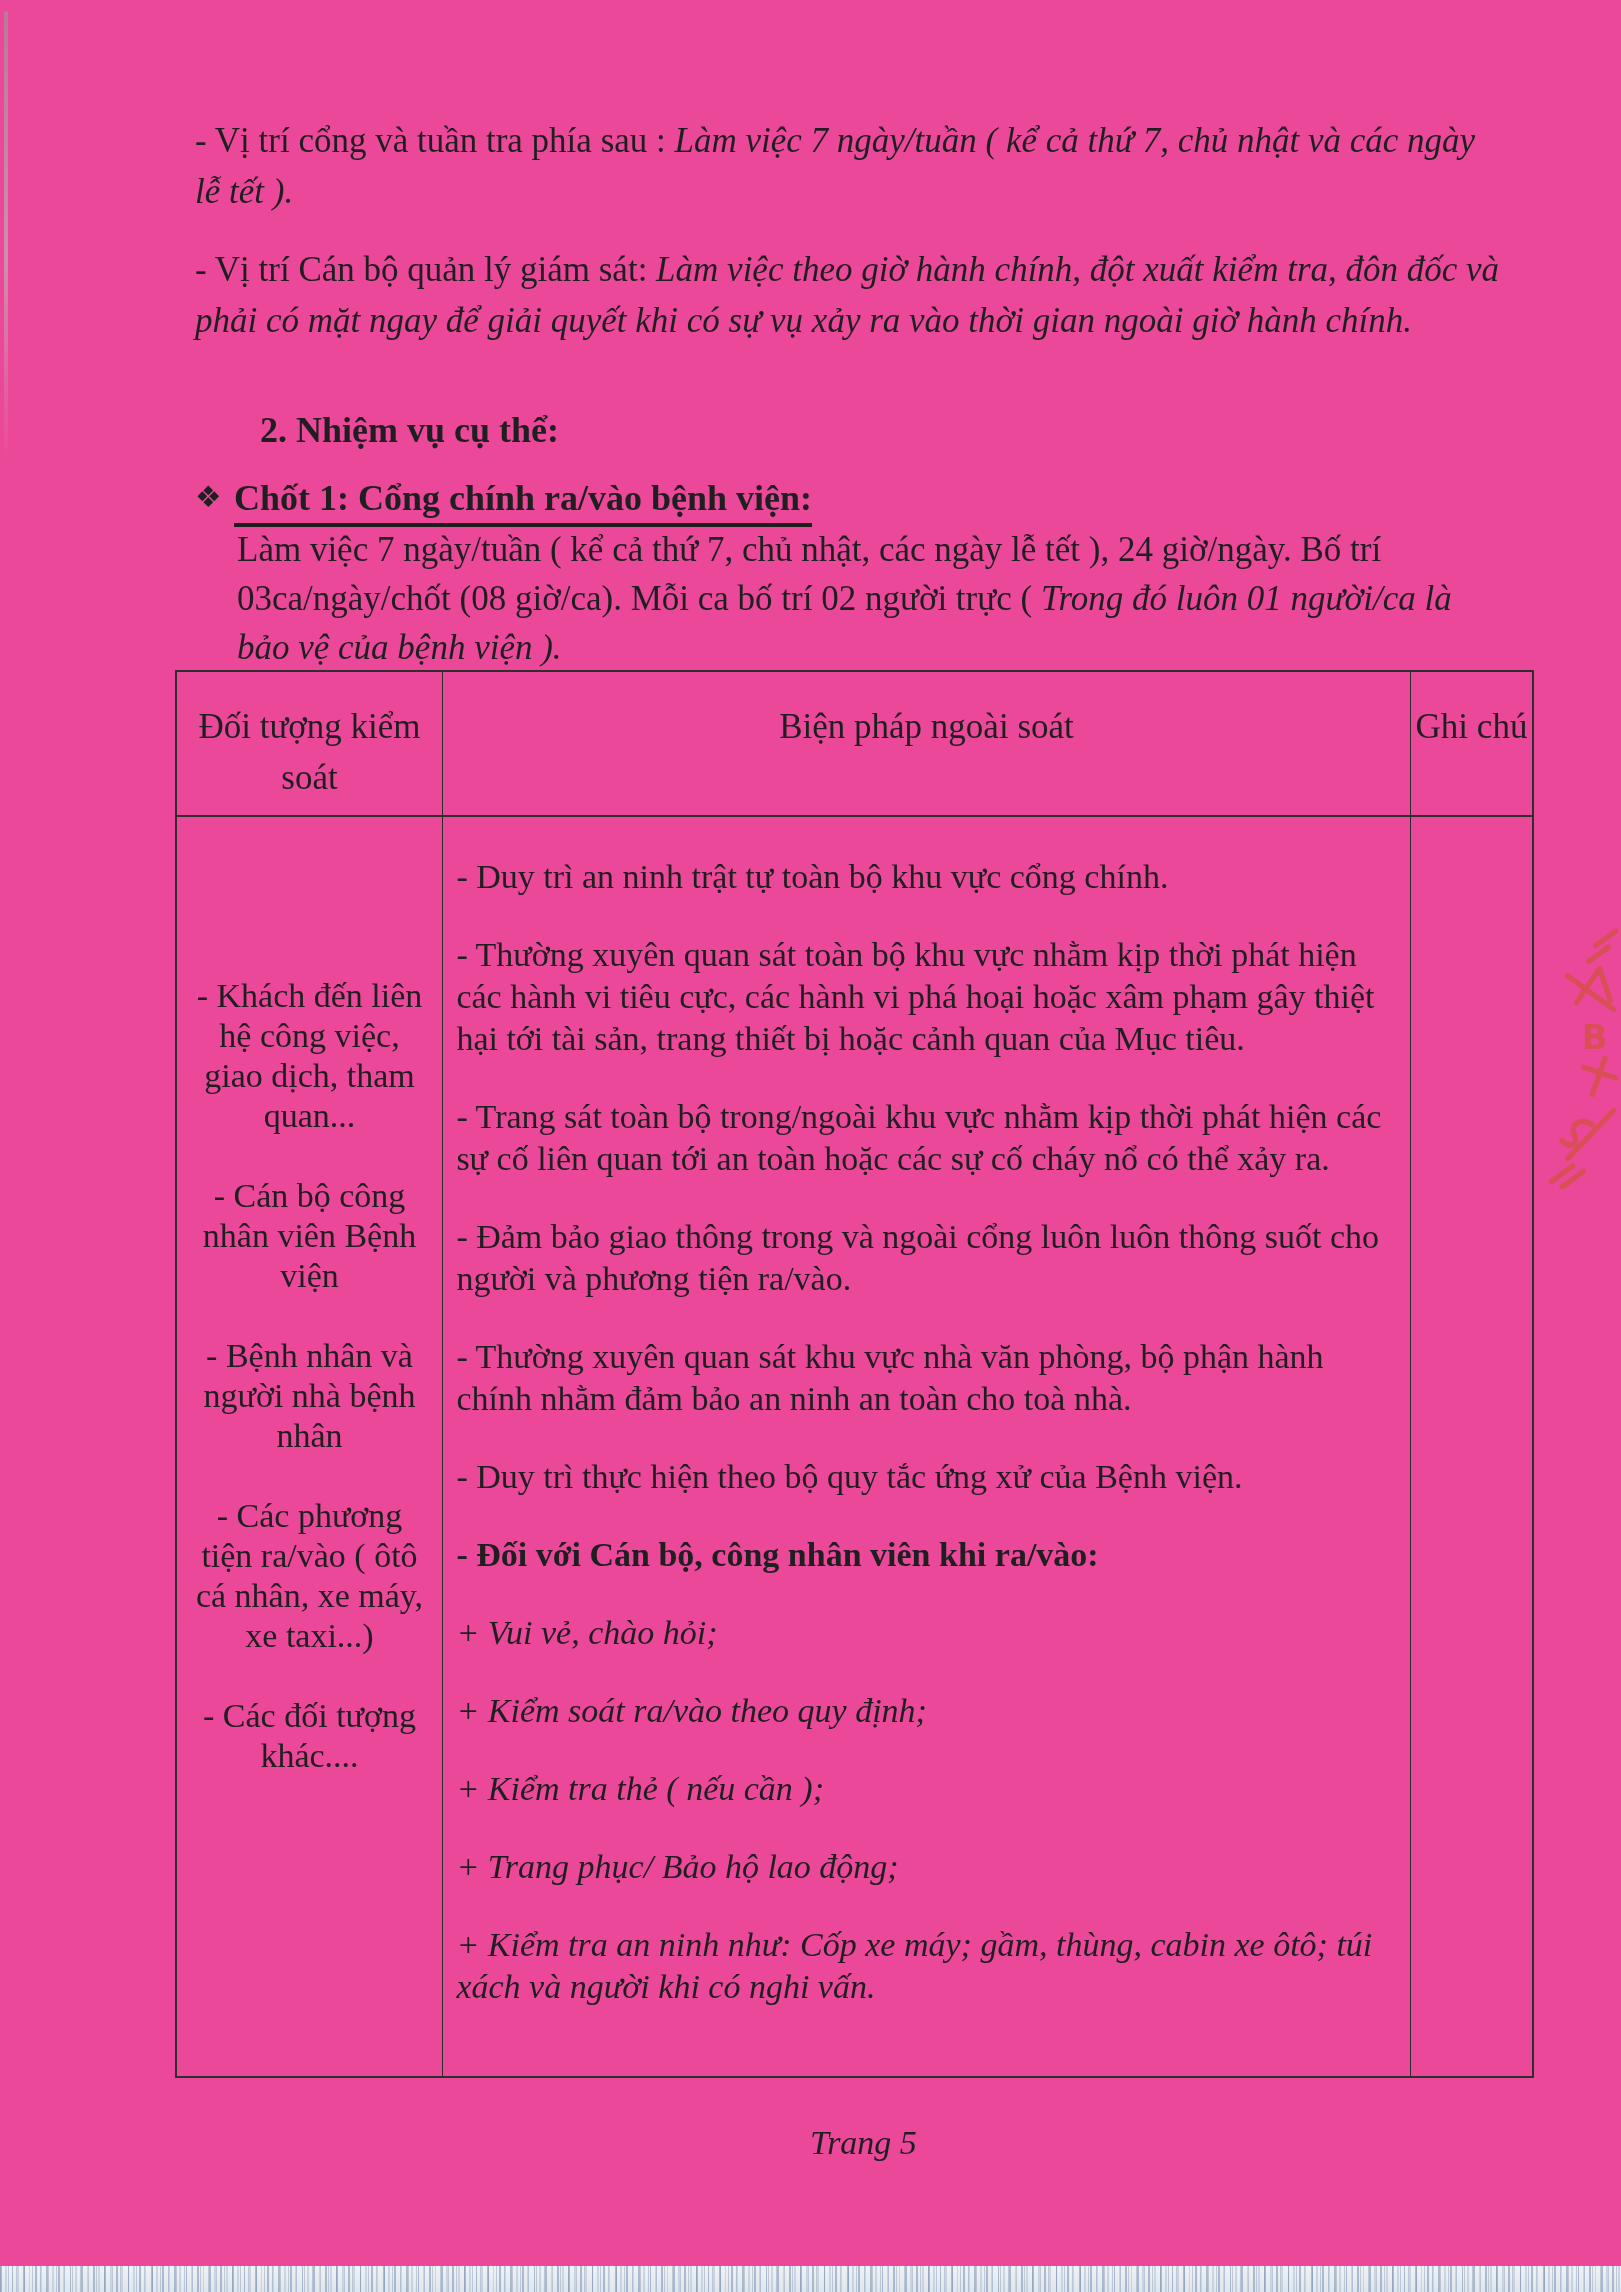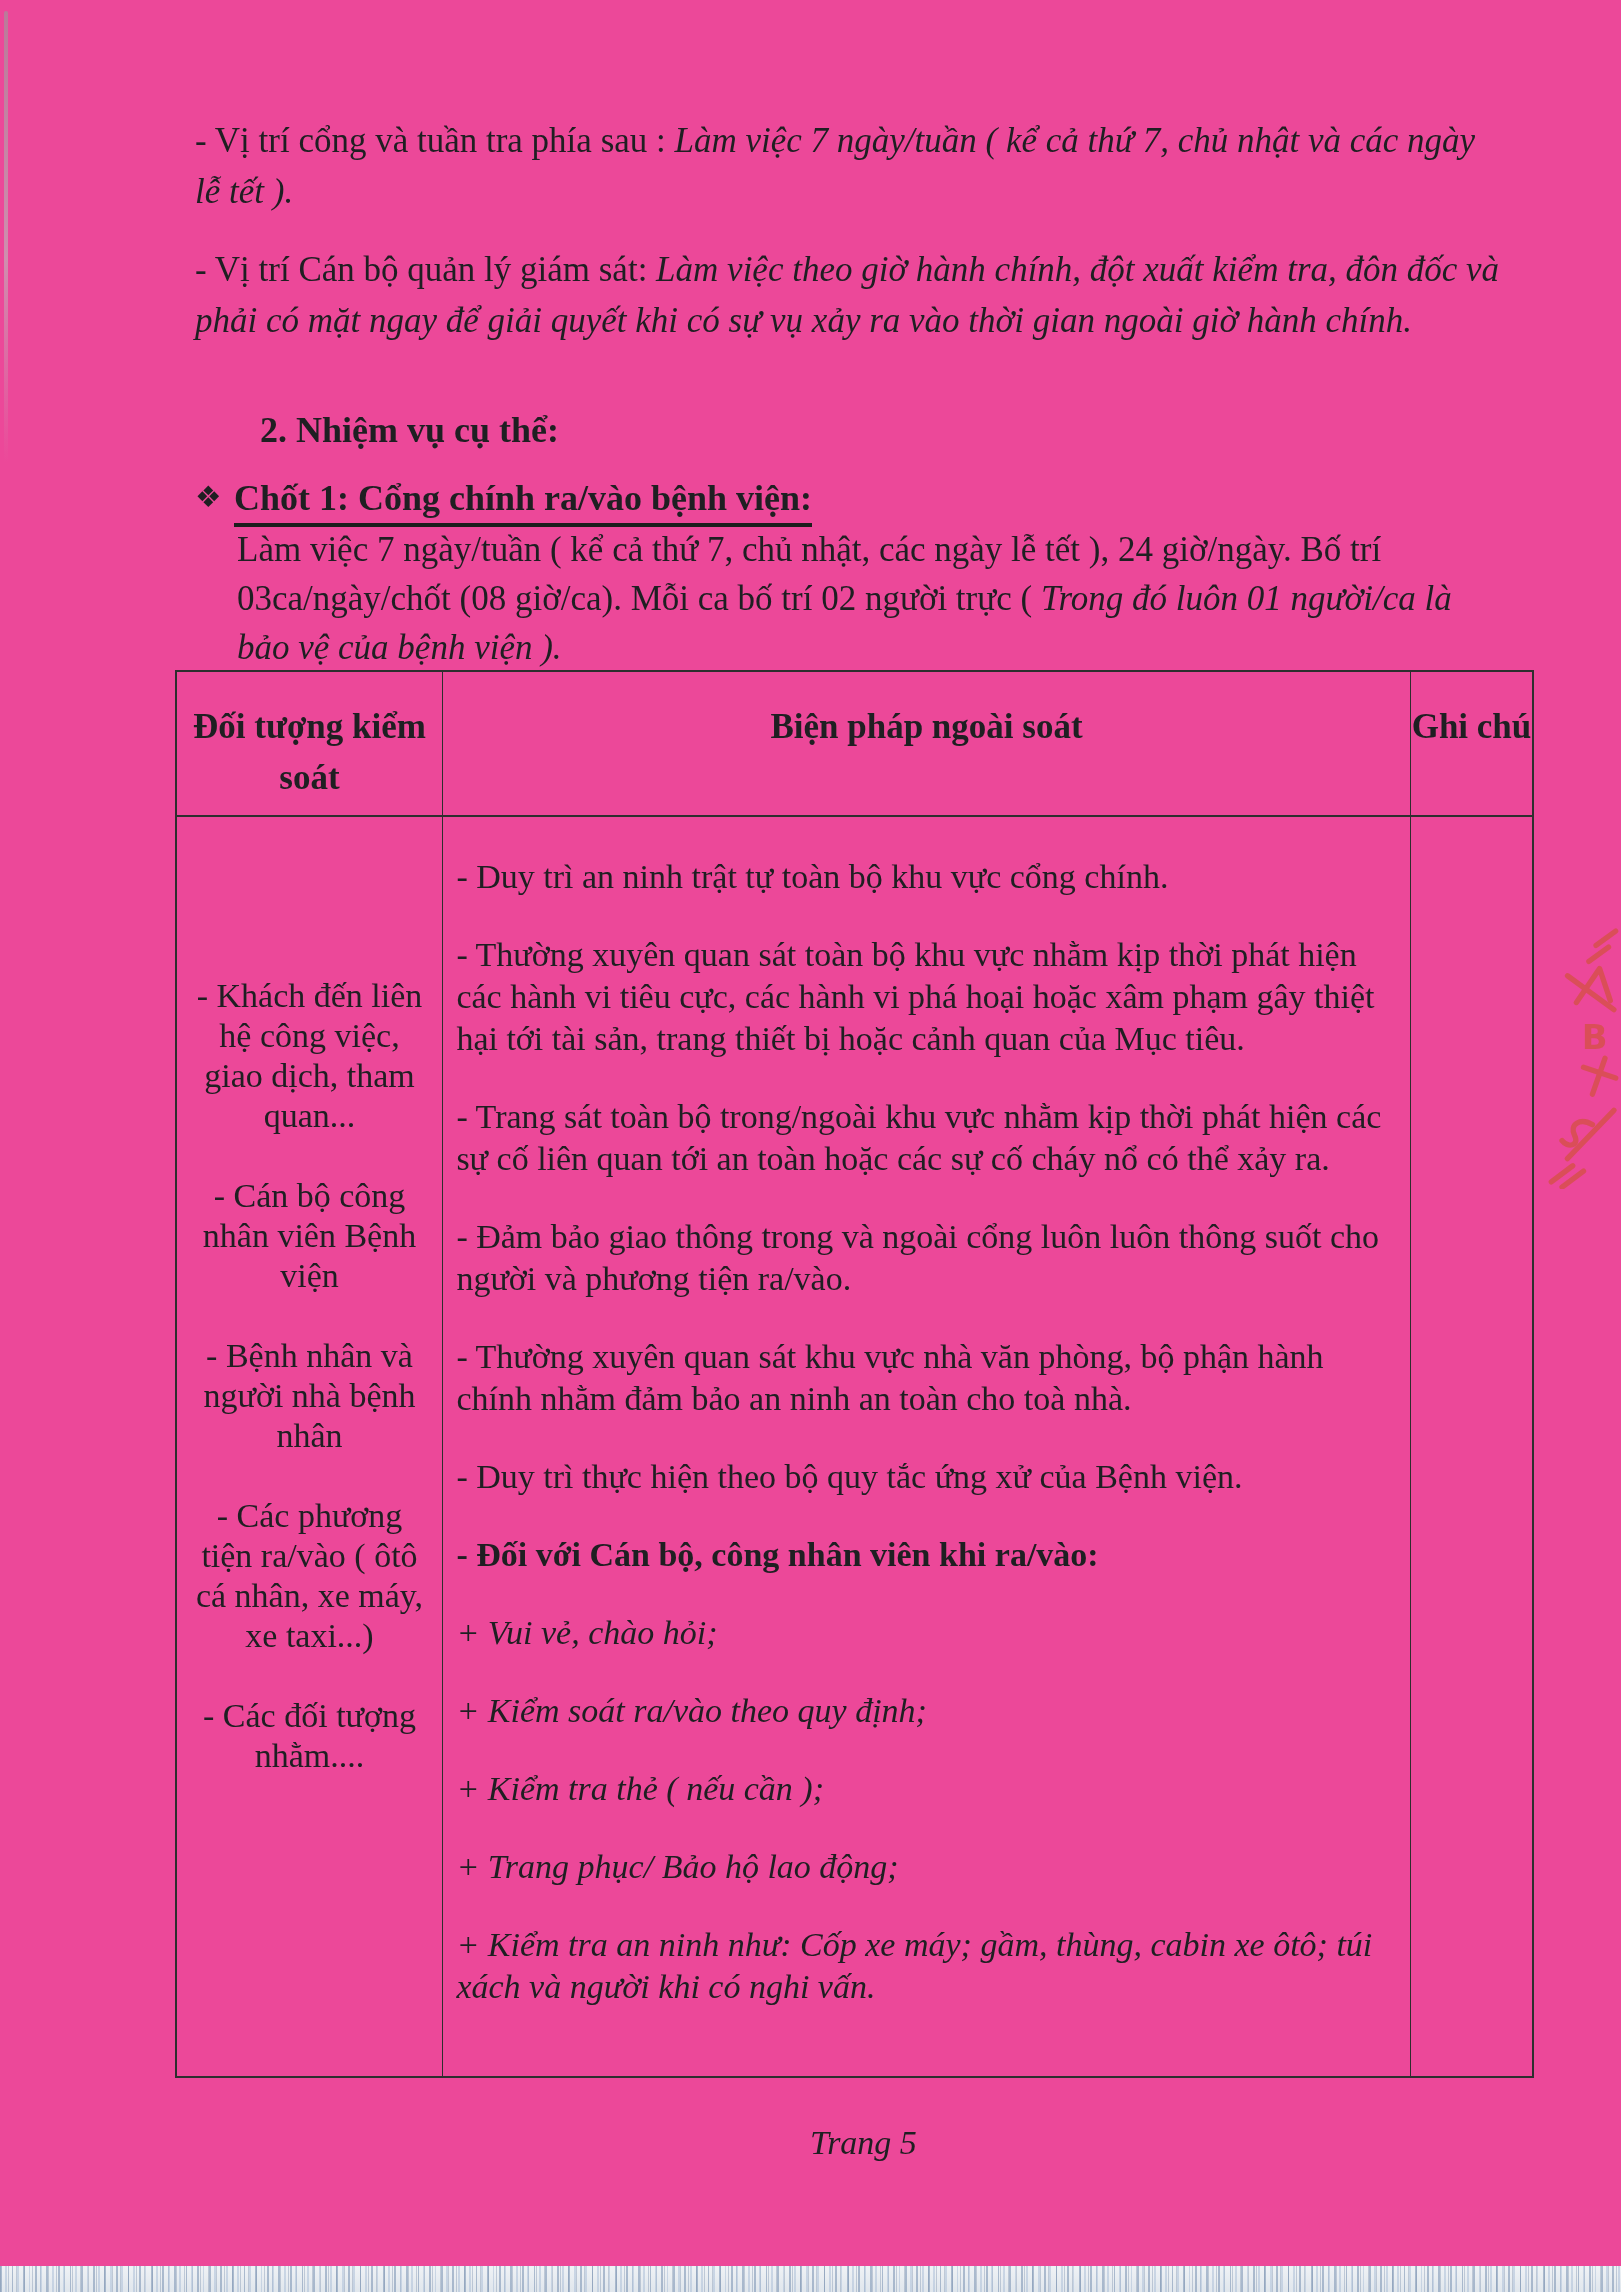--- a/index.html
+++ b/index.html
@@ -49,21 +49,21 @@
   
   .tbl{
     position:absolute;left:175px;top:670px;width:1359px;height:1408px;
     border:2.7px solid #2e2e2e;box-sizing:border-box;
     display:grid;grid-template-columns:266px 968px auto;grid-template-rows:145px auto;
   }
   .cell{box-sizing:border-box;}
   .bR{border-right:1.8px solid #2e2e2e;}
   .head{
     border-bottom:2.7px solid #2e2e2e;
-    font-weight:bold;text-align:center;
+    font-weight:normal;text-align:center;
     font-size:35px;line-height:51px;padding-top:29px;
   }
   .body-c1{padding:159px 10.7px 0;text-align:center;font-size:34px;line-height:40px;}
   .body-c1 p{margin:0 0 40px;}
   .body-c2{padding:39px 19.7px 0 13.4px;font-size:34px;line-height:42px;}
   .body-c2 p{margin:0 0 36px;}
   .body-c2 p.bold{font-weight:bold;}
   .body-c2 p.italic{font-style:italic;}
   
   .footer{
@@ -96,21 +96,21 @@
 
   <div class="tbl">
     <div class="cell head bR">Đối tượng kiểm soát</div>
     <div class="cell head bR">Biện pháp ngoài soát</div>
     <div class="cell head">Ghi chú</div>
     <div class="cell body-c1 bR">
         <p>- Khách đến liên hệ công việc, giao dịch, tham quan...</p>
         <p>- Cán bộ công nhân viên Bệnh viện</p>
         <p>- Bệnh nhân và người nhà bệnh nhân</p>
         <p>- Các phương tiện ra/vào ( ôtô cá nhân, xe máy, xe taxi...)</p>
-        <p>- Các đối tượng nhằm....</p>
+        <p>- Các đối tượng khác....</p>
       </div>
     <div class="cell body-c2 bR">
         <p>- Duy trì an ninh trật tự toàn bộ khu vực cổng chính.</p>
         <p>- Thường xuyên quan sát toàn bộ khu vực nhằm kịp thời phát hiện các hành vi tiêu cực, các hành vi phá hoại hoặc xâm phạm gây thiệt hại tới tài sản, trang thiết bị hoặc cảnh quan của Mục tiêu.</p>
         <p>- Trang sát toàn bộ trong/ngoài khu vực nhằm kịp thời phát hiện các sự cố liên quan tới an toàn hoặc các sự cố cháy nổ có thể xảy ra.</p>
         <p>- Đảm bảo giao thông trong và ngoài cổng luôn luôn thông suốt cho người và phương tiện ra/vào.</p>
         <p>- Thường xuyên quan sát khu vực nhà văn phòng, bộ phận hành chính nhằm đảm bảo an ninh an toàn cho toà nhà.</p>
         <p>- Duy trì thực hiện theo bộ quy tắc ứng xử của Bệnh viện.</p>
         <p class="bold">- Đối với Cán bộ, công nhân viên khi ra/vào:</p>
         <p class="italic">+ Vui vẻ, chào hỏi;</p>

